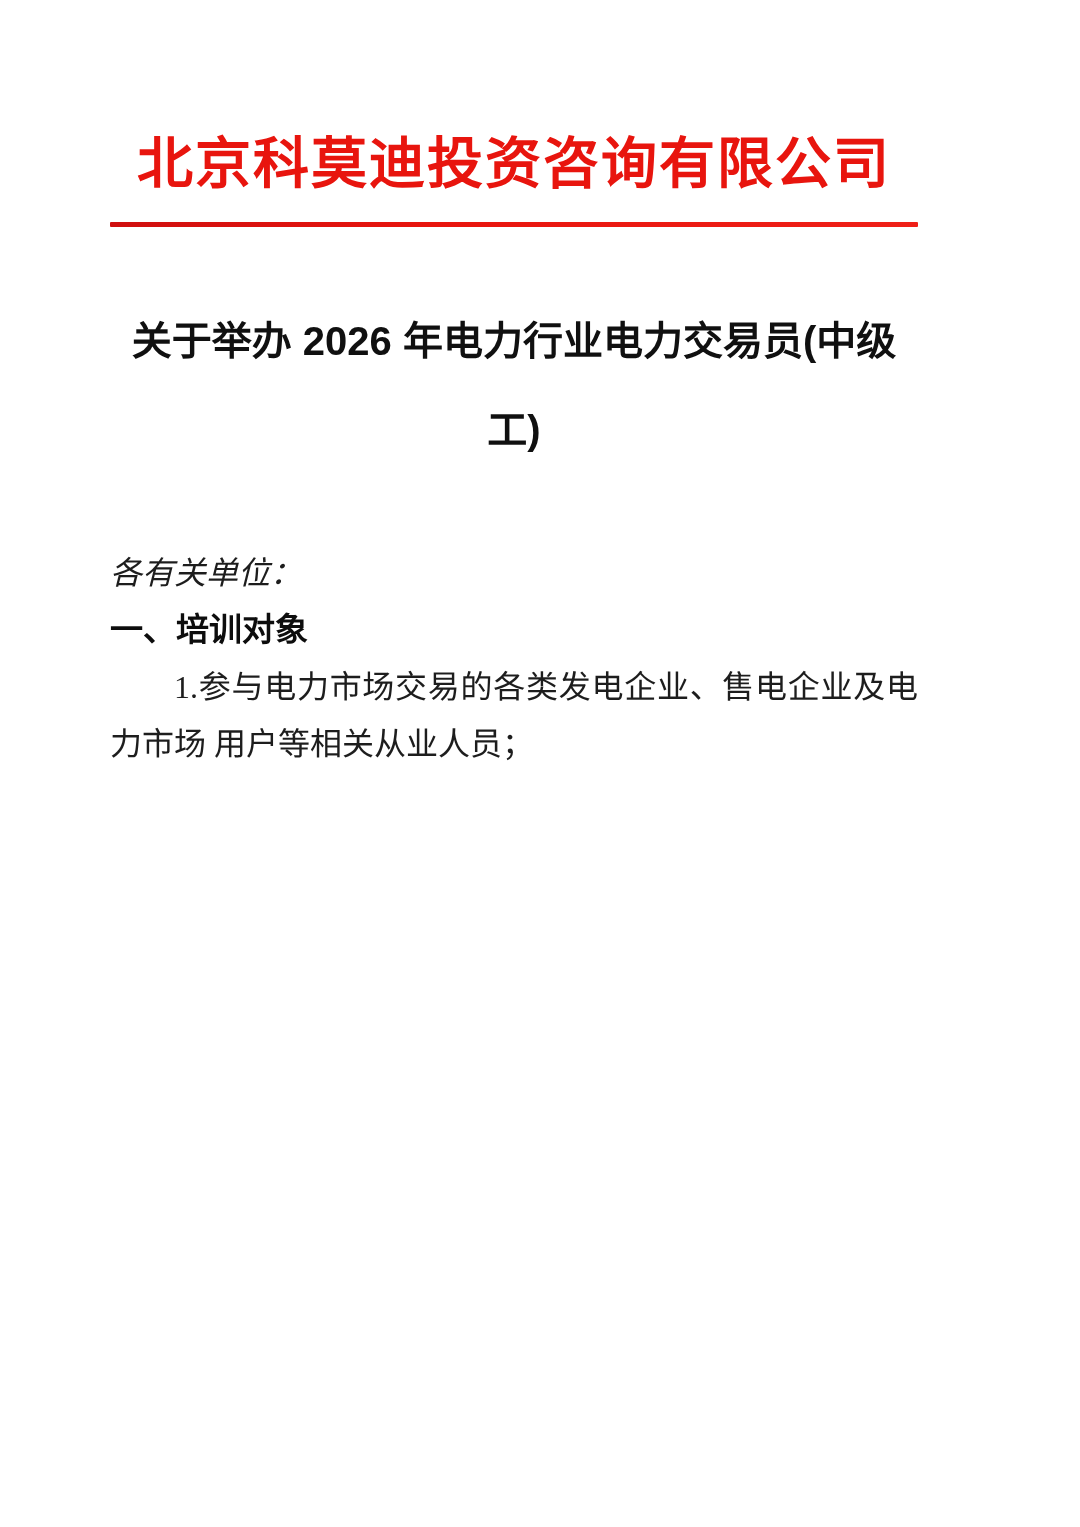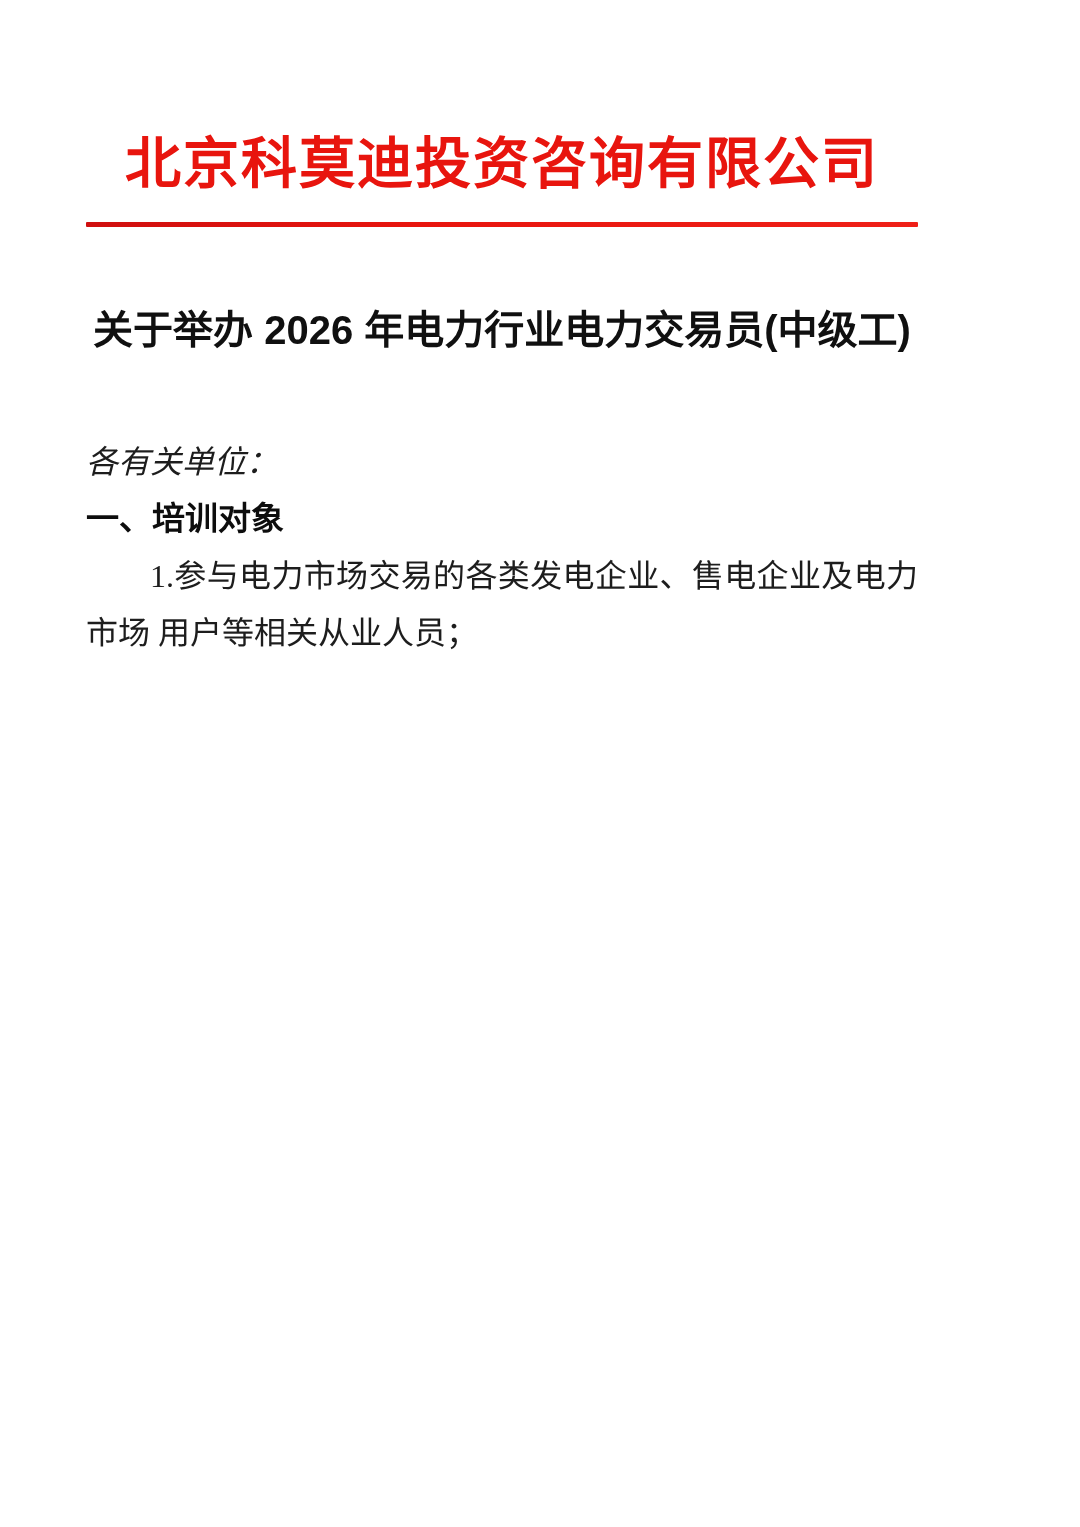--- a/index.html
+++ b/index.html
@@ -9,21 +9,21 @@
     width: 1080px;
     height: 1527px;
     font-family: "Liberation Serif", serif;
     color: var(--ink);
     overflow: hidden;
   }
   .page {
     width: 1080px;
     height: 1527px;
     background: #ffffff;
-    padding: 128px 162px 0 86px;
+    padding: 128px 162px 0 110px;
   }
   
   .letterhead { text-align: center; }
   .company-name {
     font-family: "Liberation Sans", sans-serif;
     font-weight: 800;
     font-size: 56px;
     line-height: 72px;
     letter-spacing: 2px;
     color: var(--accent);
@@ -43,21 +43,21 @@
     background: linear-gradient(to right, #cf0f0f, var(--accent) 40%, #ef2018);
     border-radius: 1px;
   }
   
   .notice-title {
     margin-top: 70px;
     text-align: center;
     font-family: "Liberation Sans", sans-serif;
     font-weight: 700;
     font-size: 40px;
-    line-height: 67px;
+    line-height: 89px;
     color: #101010;
   }
   
   .doc-body {
     margin-top: 70px;
     font-size: 32px;
     line-height: 57px;
     text-align: justify;
     color: #1d1d1d;
   }

